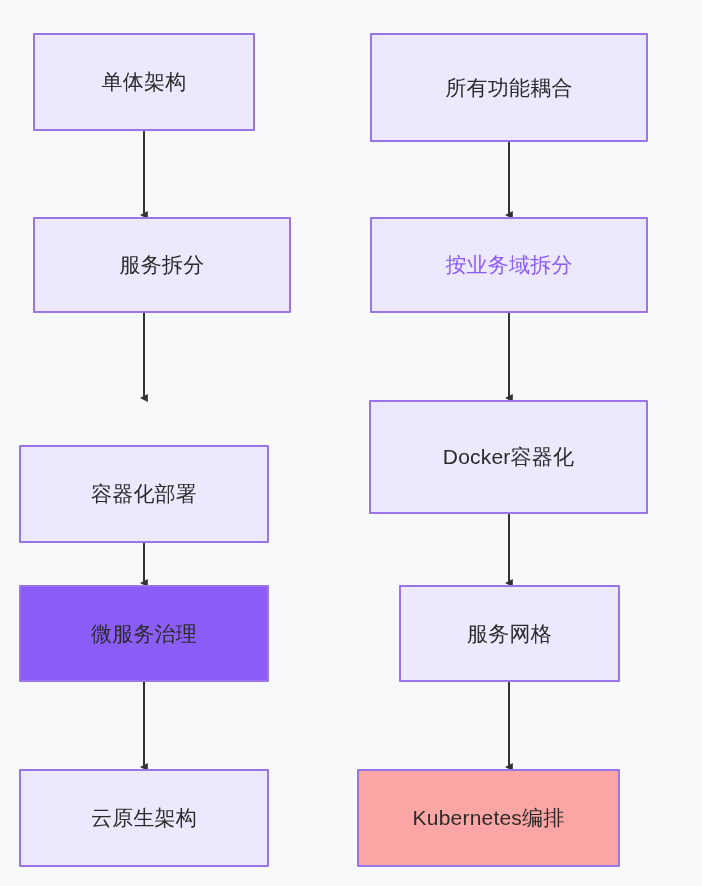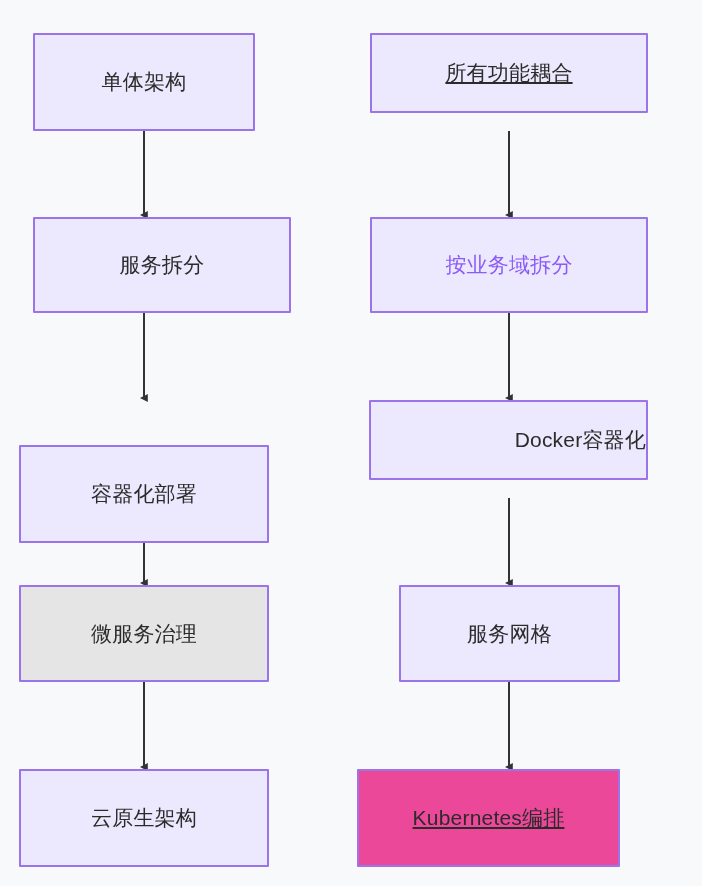--- a/index.html
+++ b/index.html
@@ -69,35 +69,35 @@
   <div id="nodes-group">
       <div class="node" style="left: 33px; top: 33px; width: 222px; height: 98px; background: rgb(236, 232, 253); border-color: rgb(154, 116, 232); color: rgb(43, 43, 43);">
         <span class="node-label">单体架构</span>
       </div>
       <div class="node" style="left: 33px; top: 217px; width: 258px; height: 96px; background: rgb(236, 232, 253); border-color: rgb(154, 116, 232); color: rgb(43, 43, 43);">
         <span class="node-label">服务拆分</span>
       </div>
       <div class="node" style="left: 19px; top: 400px; width: 250px; height: 98px; background: rgb(236, 232, 253); border-color: rgb(154, 116, 232); color: rgb(43, 43, 43); margin-top: 45px;">
         <span class="node-label">容器化部署</span>
       </div>
-      <div class="node" style="left: 19px; top: 585px; width: 250px; height: 97px; background: #e5e5e5; border-color: rgb(154, 116, 232); color: rgb(43, 43, 43);">
+      <div class="node" style="left: 19px; top: 585px; width: 250px; height: 97px; background: #8b5cf6; border-color: rgb(154, 116, 232); color: rgb(43, 43, 43);">
         <span class="node-label">微服务治理</span>
       </div>
       <div class="node" style="left: 19px; top: 769px; width: 250px; height: 98px; background: rgb(236, 232, 253); border-color: rgb(154, 116, 232); color: rgb(43, 43, 43);">
         <span class="node-label">云原生架构</span>
       </div>
-      <div class="node" style="left: 370px; top: 33px; width: 278px; height: 80px; background: rgb(236, 232, 253); border-color: rgb(154, 116, 232); color: rgb(43, 43, 43); text-decoration: underline;">
+      <div class="node" style="left: 370px; top: 33px; width: 278px; height: 109px; background: rgb(236, 232, 253); border-color: rgb(154, 116, 232); color: rgb(43, 43, 43);">
         <span class="node-label">所有功能耦合</span>
       </div>
       <div class="node" style="left: 370px; top: 217px; width: 278px; height: 96px; background: rgb(236, 232, 253); border-color: rgb(154, 116, 232); color: #8b5cf6;">
         <span class="node-label">按业务域拆分</span>
       </div>
-      <div class="node" style="left: 369px; top: 400px; width: 279px; height: 80px; background: rgb(236, 232, 253); border-color: rgb(154, 116, 232); color: rgb(43, 43, 43); justify-content: flex-end;">
+      <div class="node" style="left: 369px; top: 400px; width: 279px; height: 114px; background: rgb(236, 232, 253); border-color: rgb(154, 116, 232); color: rgb(43, 43, 43);">
         <span class="node-label">Docker容器化</span>
       </div>
       <div class="node" style="left: 399px; top: 585px; width: 221px; height: 97px; background: rgb(236, 232, 253); border-color: rgb(154, 116, 232); color: rgb(43, 43, 43);">
         <span class="node-label">服务网格</span>
       </div>
-      <div class="node" style="left: 357px; top: 769px; width: 263px; height: 98px; background: #ec4899; border-color: rgb(154, 116, 232); color: rgb(43, 43, 43); text-decoration: underline;">
+      <div class="node" style="left: 357px; top: 769px; width: 263px; height: 98px; background: #fca5a5; border-color: rgb(154, 116, 232); color: rgb(43, 43, 43);">
         <span class="node-label">Kubernetes编排</span>
       </div>
     </div>
 </div>
 
 </body></html>

